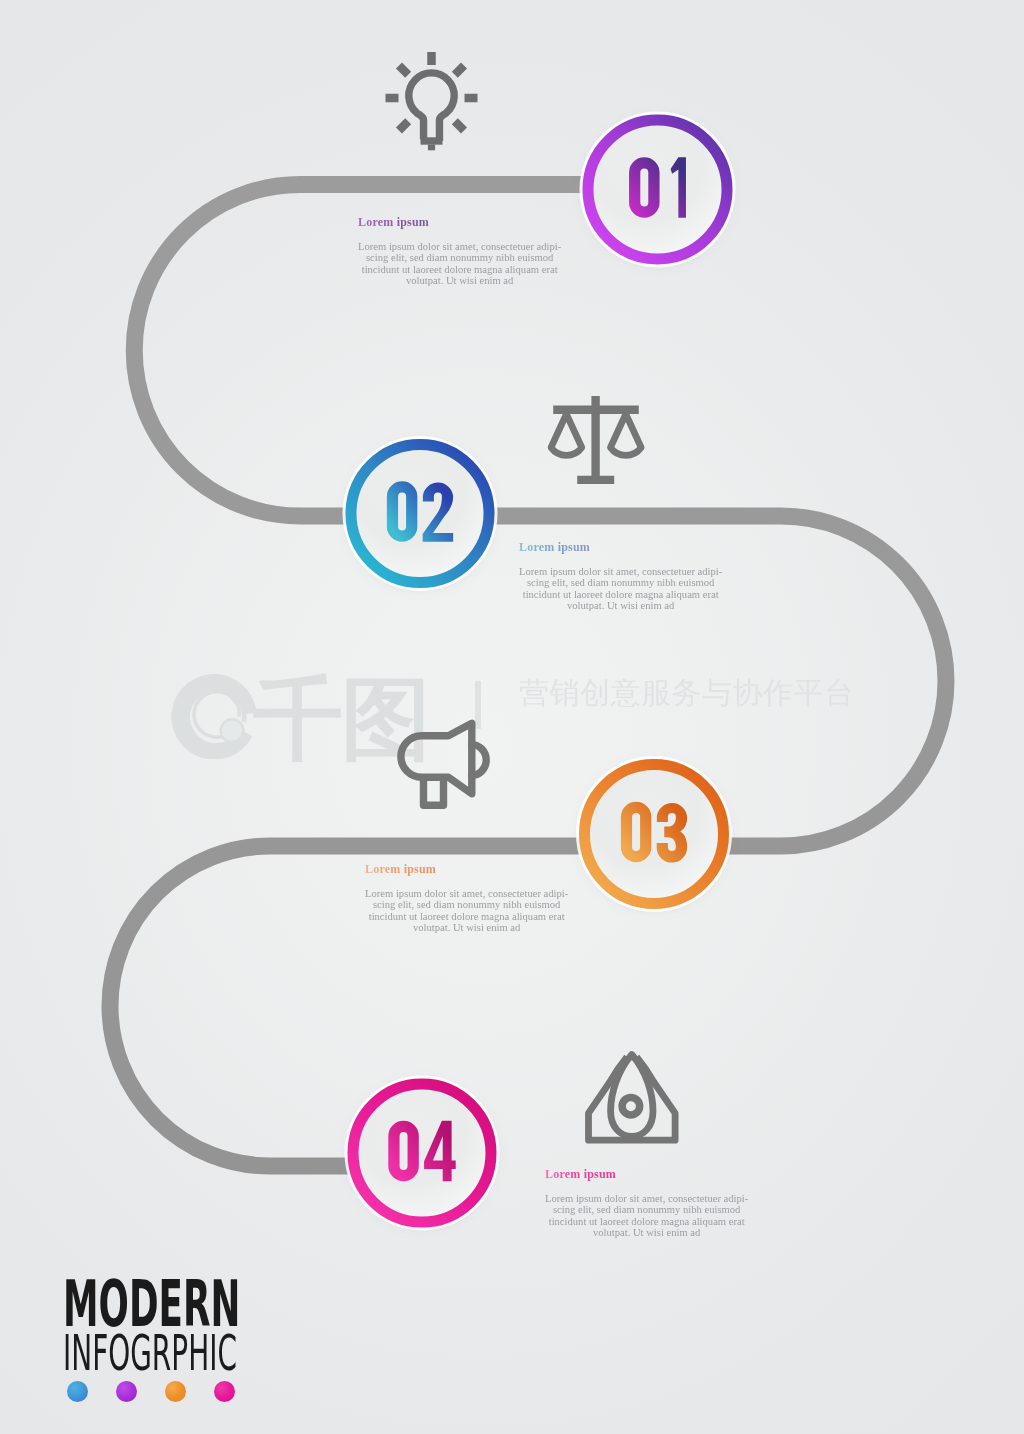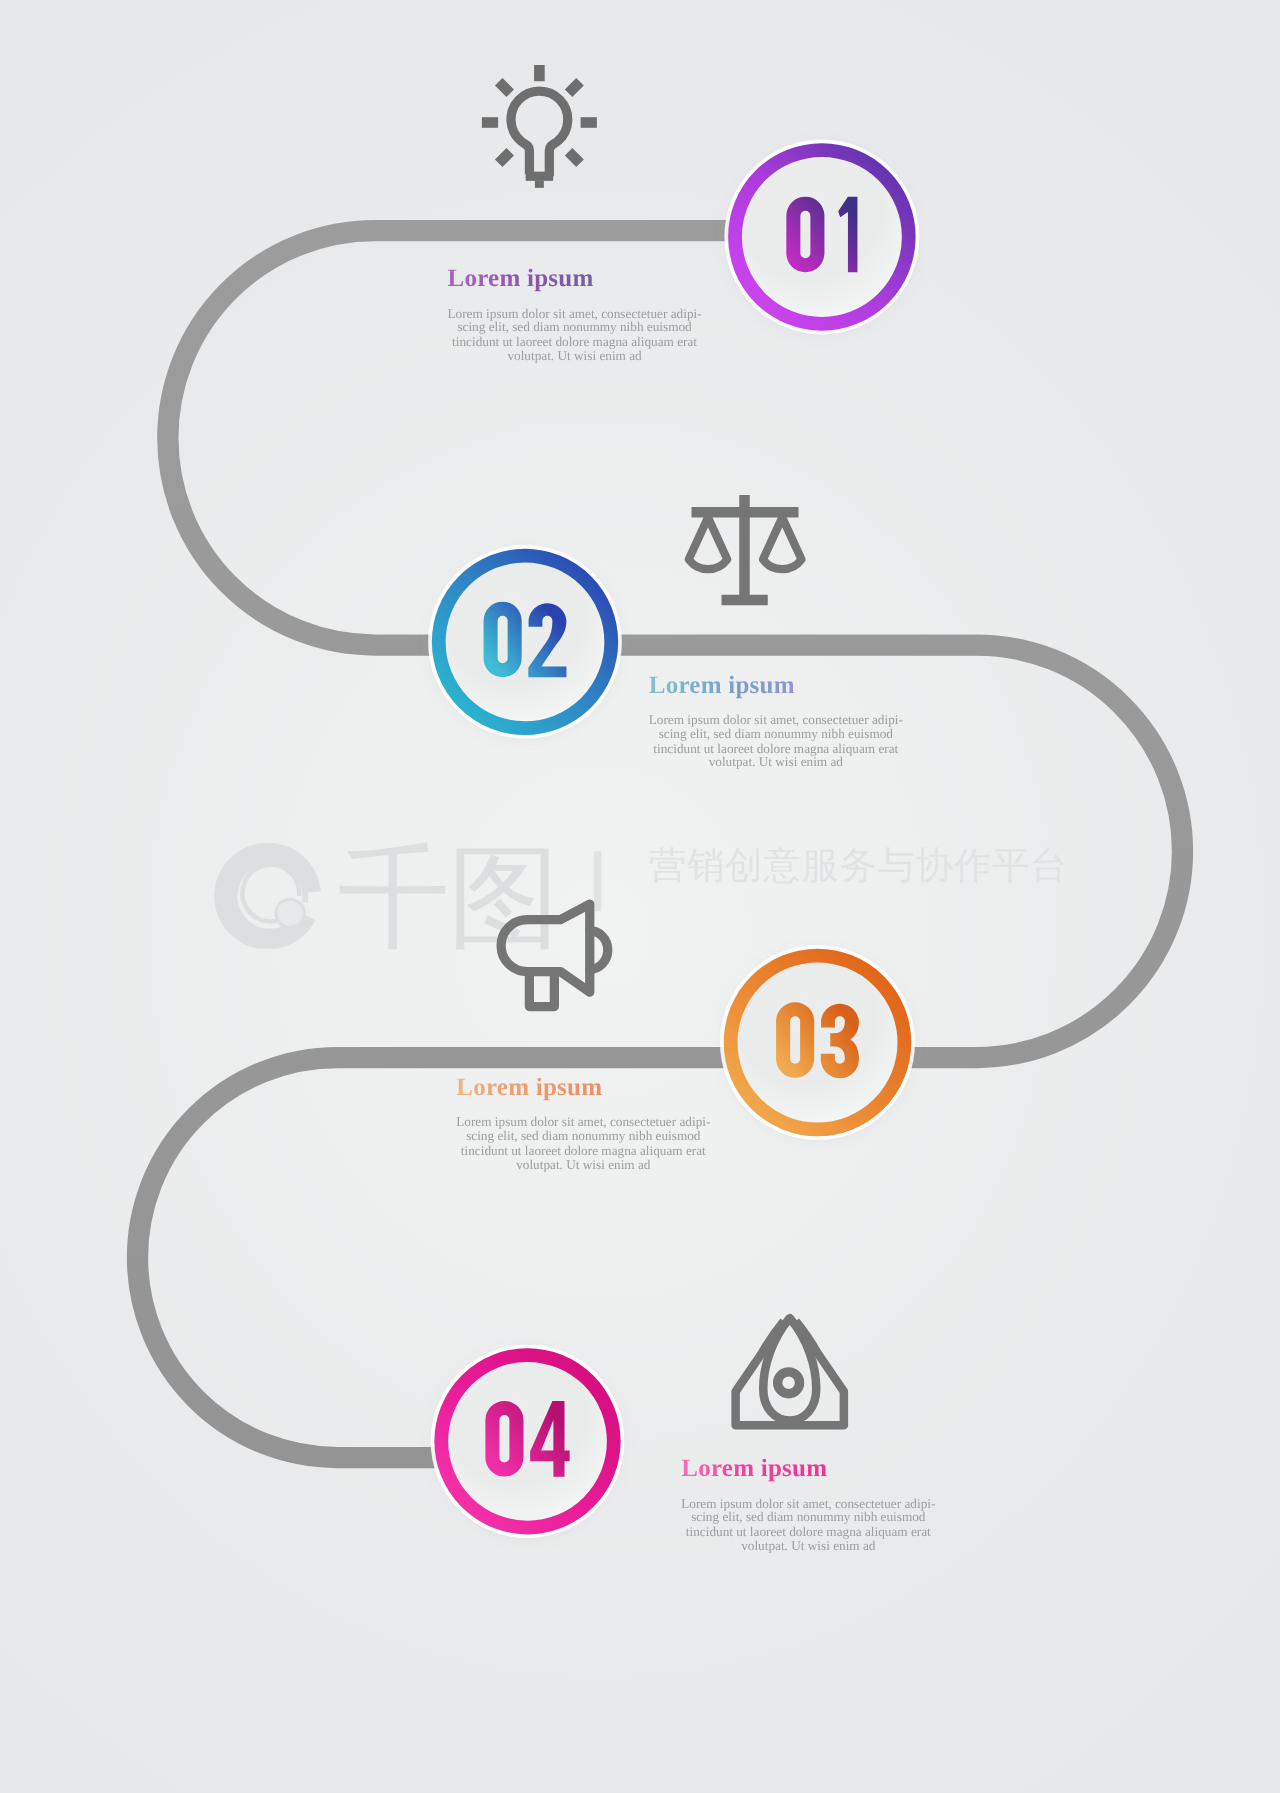--- a/index.html
+++ b/index.html
@@ -9,38 +9,38 @@
     font-family:"Liberation Sans",sans-serif;
     background:#e6e7e9;
   }
   #stage{position:absolute;inset:0;}
   .bgwrap{position:absolute;inset:0;
     background:
       radial-gradient(ellipse 72% 58% at 47% 52%, #f1f2f2 0%, #eeefef 32%, #e9eaeb 66%, #e6e7e9 100%);
   }
   svg.layer{position:absolute;left:0;top:0;width:1024px;height:1434px;}
   .txtblock{position:absolute;}
-  .t-title{font-family:"Liberation Serif",serif;font-weight:bold;font-size:20px;letter-spacing:0.2px;margin:0;}
+  .t-title{font-family:"Liberation Serif",serif;font-weight:bold;font-size:12px;letter-spacing:0.2px;margin:0;}
   .t-body{font-family:"Liberation Serif",serif;font-size:10.6px;line-height:11.4px;color:#9b9da0;margin:0;white-space:nowrap;}
   .b1{left:358px;top:212px;}
   .b2{left:519px;top:537px;}
   .b3{left:365px;top:859px;}
   .b4{left:545px;top:1164px;}
   .b1 .t-body,.b2 .t-body,.b3 .t-body,.b4 .t-body{margin-top:11px;text-align:center;}
   .t-title{-webkit-background-clip:text;background-clip:text;color:transparent;
            background-repeat:no-repeat;display:inline-block;}
   .b1 .t-title{background-image:linear-gradient(95deg,#a868c0 0%,#9a58b4 35%,#8357a5 70%,#7a5ea0 100%);}
   .b2 .t-title{background-image:linear-gradient(95deg,#86c0cf 0%,#7bb0cc 30%,#7a9ccb 65%,#8f99cf 100%);}
   .b3 .t-title{background-image:linear-gradient(95deg,#f2b57e 0%,#efa071 35%,#ef9568 70%,#ee8f61 100%);}
   .b4 .t-title{background-image:linear-gradient(95deg,#f571b6 0%,#f044a0 35%,#ed3b9c 70%,#e93796 100%);}
 
   .wm{position:absolute;left:171px;top:665px;width:690px;height:110px;}
   .wm-mark{position:absolute;left:-8px;top:-9px;width:103px;height:103px;}
-  .wm-brand{position:absolute;left:99px;top:9px;font-size:90px;line-height:90px;color:#dcdfe0;
-            font-family:"DejaVu Sans",sans-serif;font-weight:normal;letter-spacing:-2px;white-space:nowrap;}
+  .wm-brand{position:absolute;left:82px;top:9px;font-size:90px;line-height:90px;color:#dcdfe0;
+            font-family:"DejaVu Sans",sans-serif;font-weight:bold;letter-spacing:-2px;white-space:nowrap;}
   .wm-bar{position:absolute;left:304px;top:16px;width:6px;height:48px;background:#dfe2e3;}
   .wm-txt{position:absolute;left:348px;top:4px;}
   .wm-l1,.wm-l2{font-family:"DejaVu Sans",sans-serif;font-size:30px;line-height:47px;color:#e0e3e4;
                 letter-spacing:0.5px;white-space:nowrap;}
 
   .logo{position:absolute;left:63px;top:1272px;}
   .logo-l1{font-family:"DejaVu Sans Condensed","DejaVu Sans",sans-serif;font-weight:bold;
            font-size:64px;line-height:64px;letter-spacing:0px;color:#1b1b1b;
            transform:scaleX(0.62);transform-origin:0 0;white-space:nowrap;}
   .logo-l2{font-family:"DejaVu Sans Condensed","DejaVu Sans",sans-serif;font-weight:normal;
@@ -304,20 +304,30 @@
   </div>
   <div class="txtblock b3">
     <div class="t-title">Lorem ipsum</div>
     <div class="t-body">
       <div>Lorem ipsum dolor sit amet, consectetuer adipi-</div>
       <div>scing elit, sed diam nonummy nibh euismod</div>
       <div>tincidunt ut laoreet dolore magna aliquam erat</div>
       <div>volutpat. Ut wisi enim ad</div>
     </div>
   </div>
+  <div class="logo">
+    <div class="logo-l1">MODERN</div>
+    <div class="logo-l2">INFOGRPHIC</div>
+    <div class="logo-dots">
+      <span class="dot d1"></span>
+      <span class="dot d2"></span>
+      <span class="dot d3"></span>
+      <span class="dot d4"></span>
+    </div>
+  </div>
 
   <div class="txtblock b4">
     <div class="t-title">Lorem ipsum</div>
     <div class="t-body">
       <div>Lorem ipsum dolor sit amet, consectetuer adipi-</div>
       <div>scing elit, sed diam nonummy nibh euismod</div>
       <div>tincidunt ut laoreet dolore magna aliquam erat</div>
       <div>volutpat. Ut wisi enim ad</div>
     </div>
   </div>

